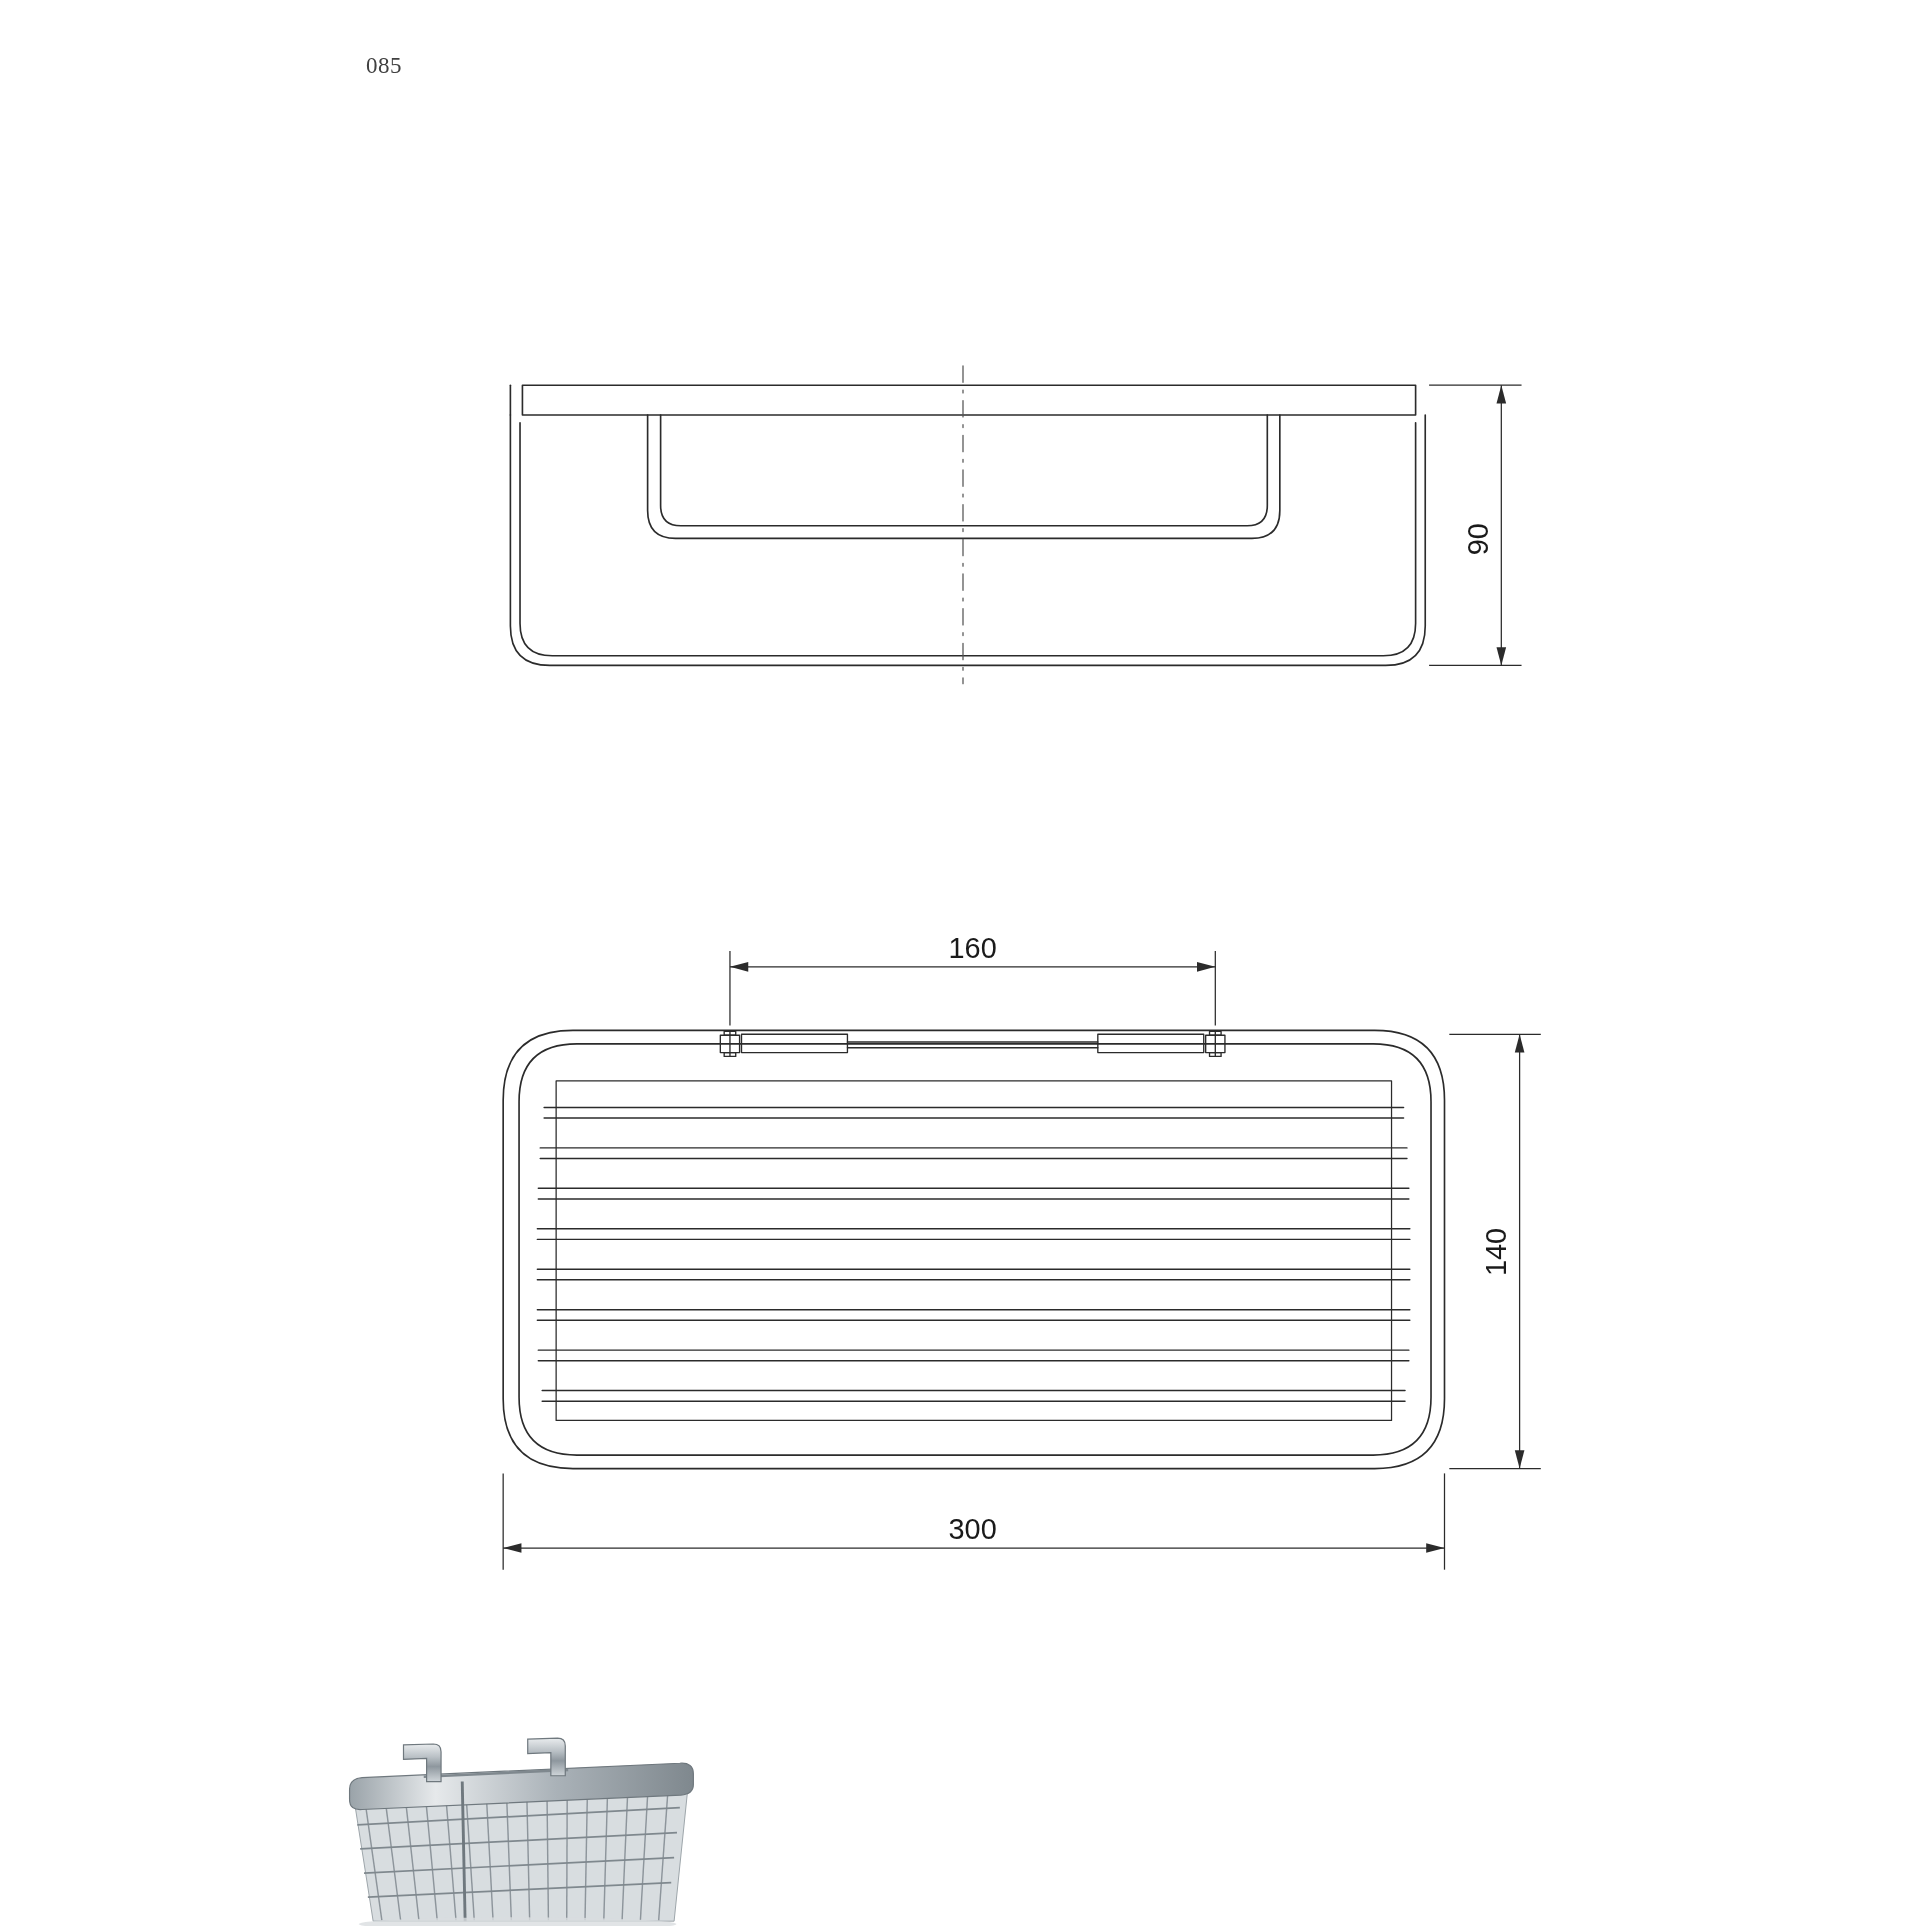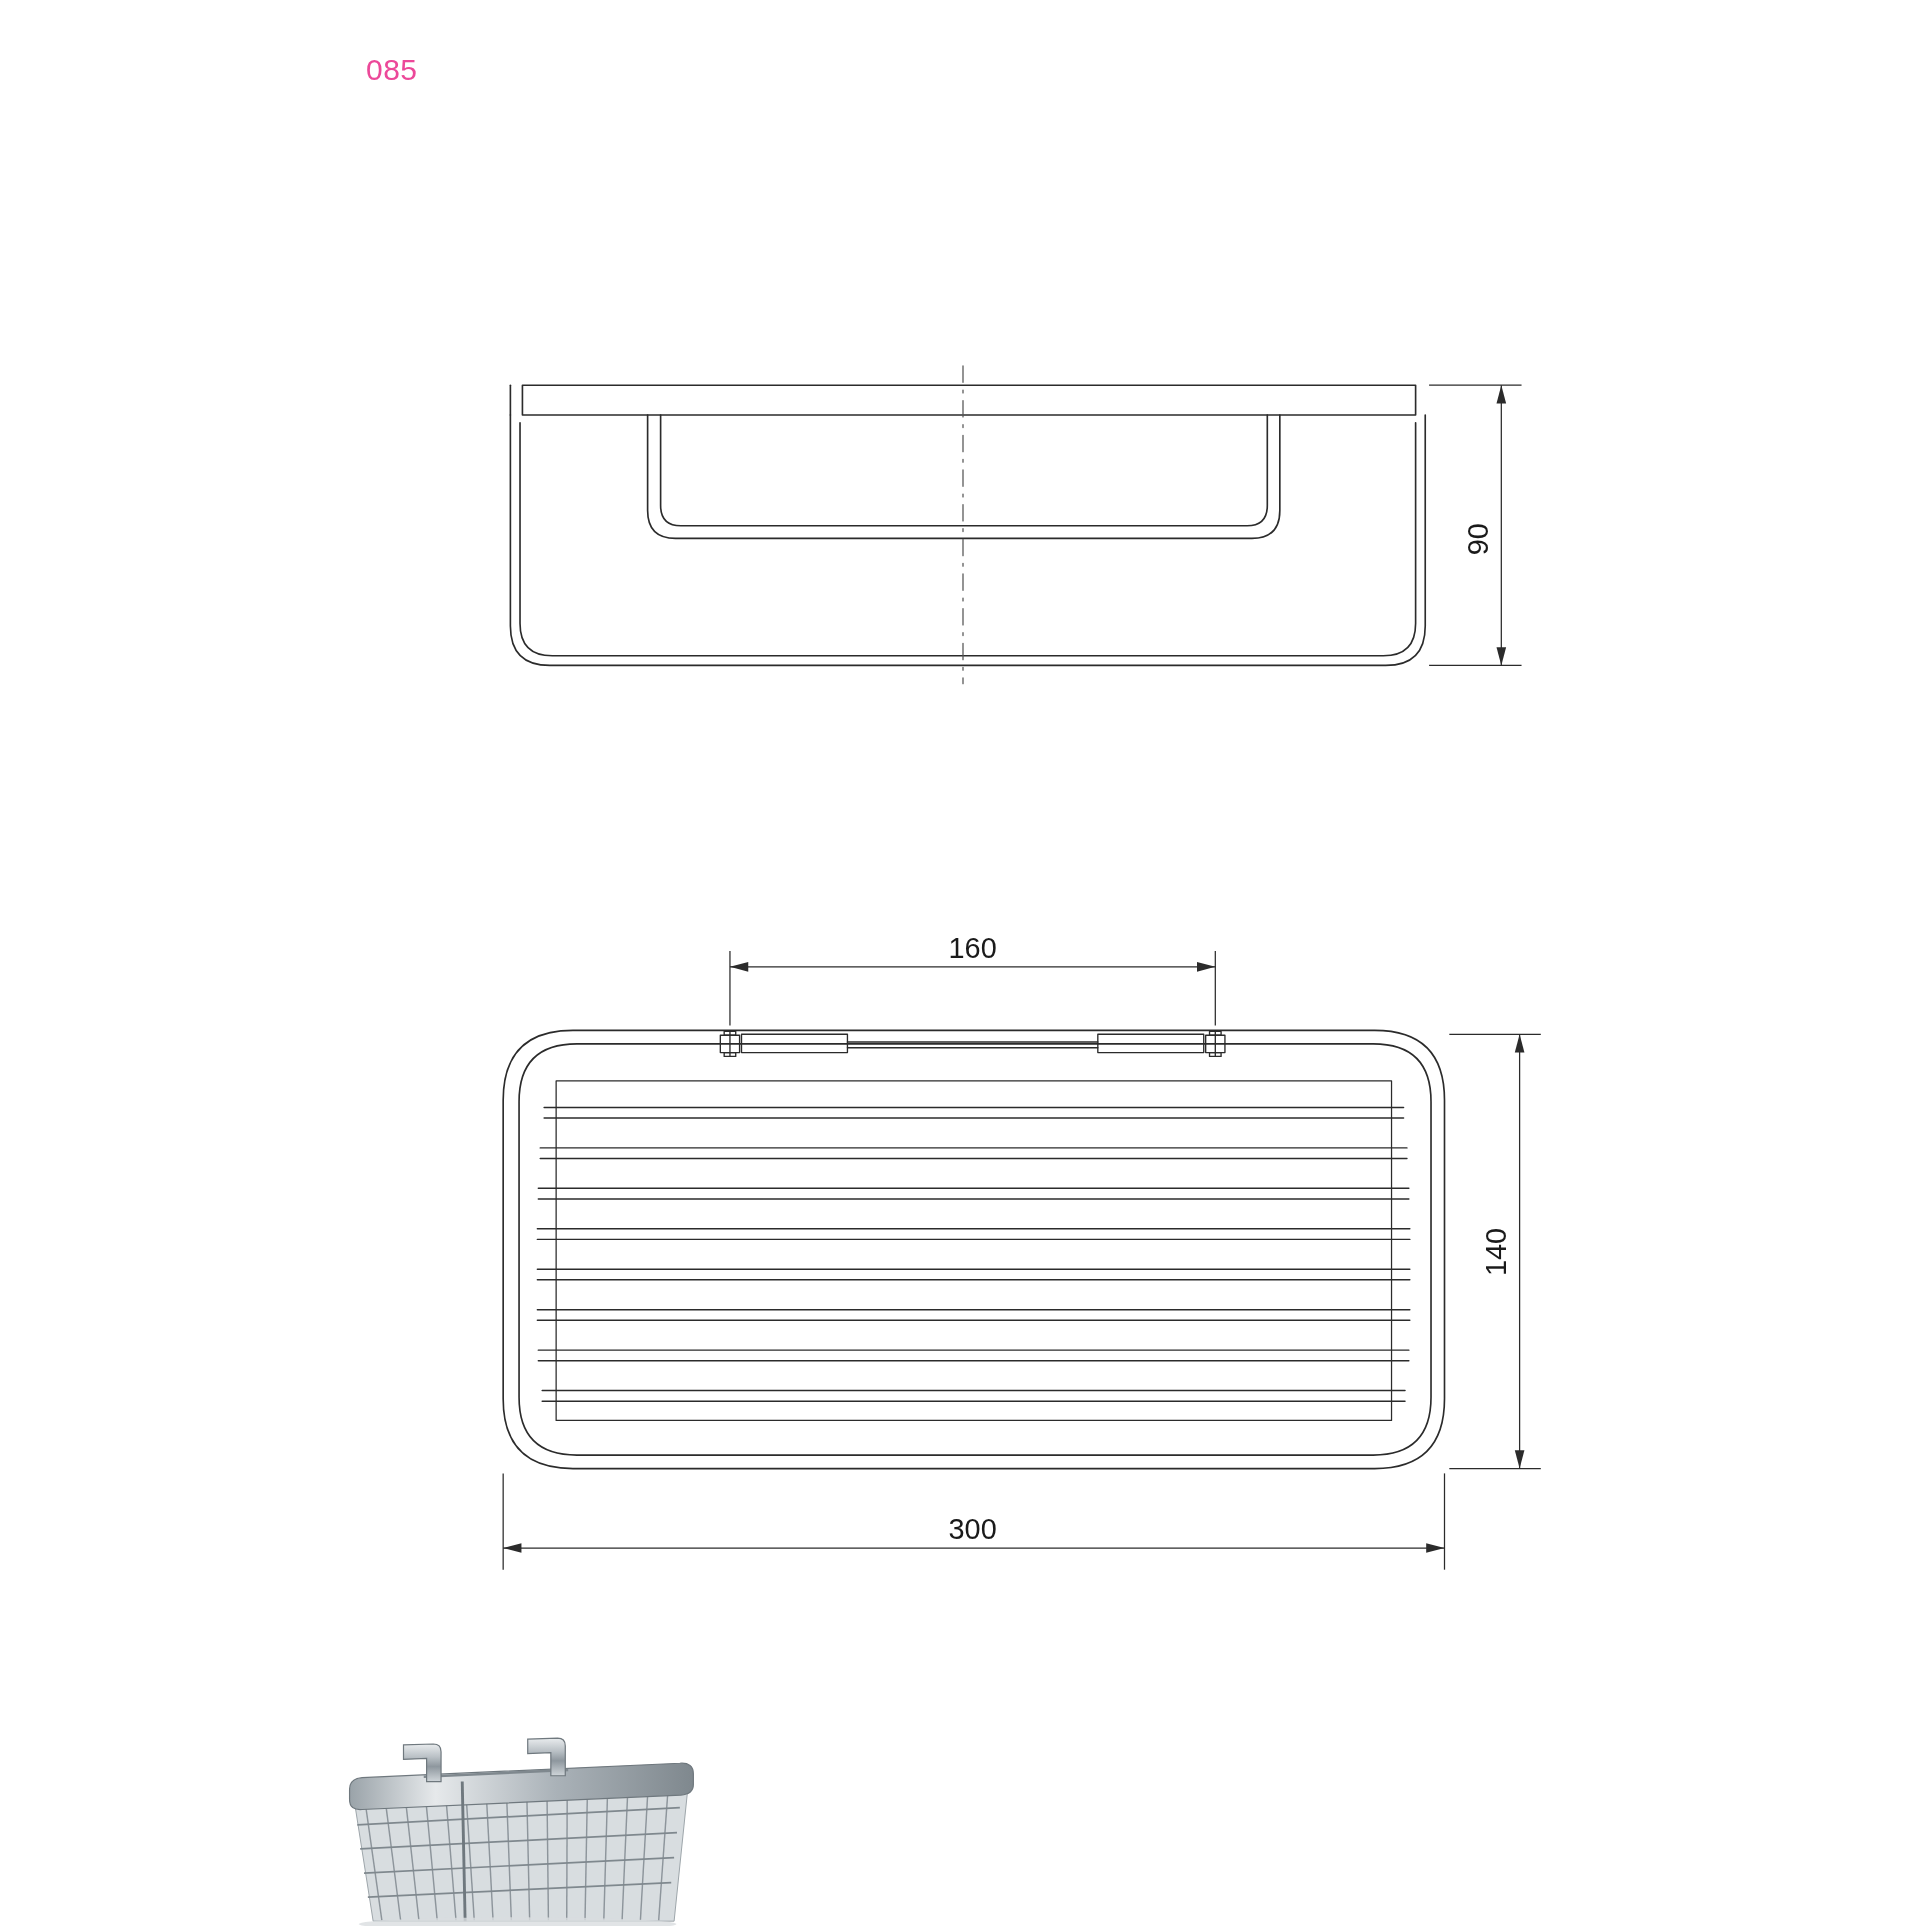--- a/index.html
+++ b/index.html
@@ -17,24 +17,24 @@
   #sheet {
     position: relative;
     width: 1926px;
     height: 1926px;
     background: #ffffff;
   }
   #drawing-title {
     position: absolute;
     left: 366px;
     top: 53px;
-    font-size: 30px;
+    font-size: 23px;
     letter-spacing: 0.5px;
-    color: #ec4899;
-    font-family: Liberation Sans, sans-serif;
+    color: #404040;
+    font-family: Liberation Serif, serif;
   }
   svg.cad {
     position: absolute;
     left: 0;
     top: 0;
     width: 1926px;
     height: 1926px;
   }
   .dimtext {
     font-family: "Liberation Sans", sans-serif;

